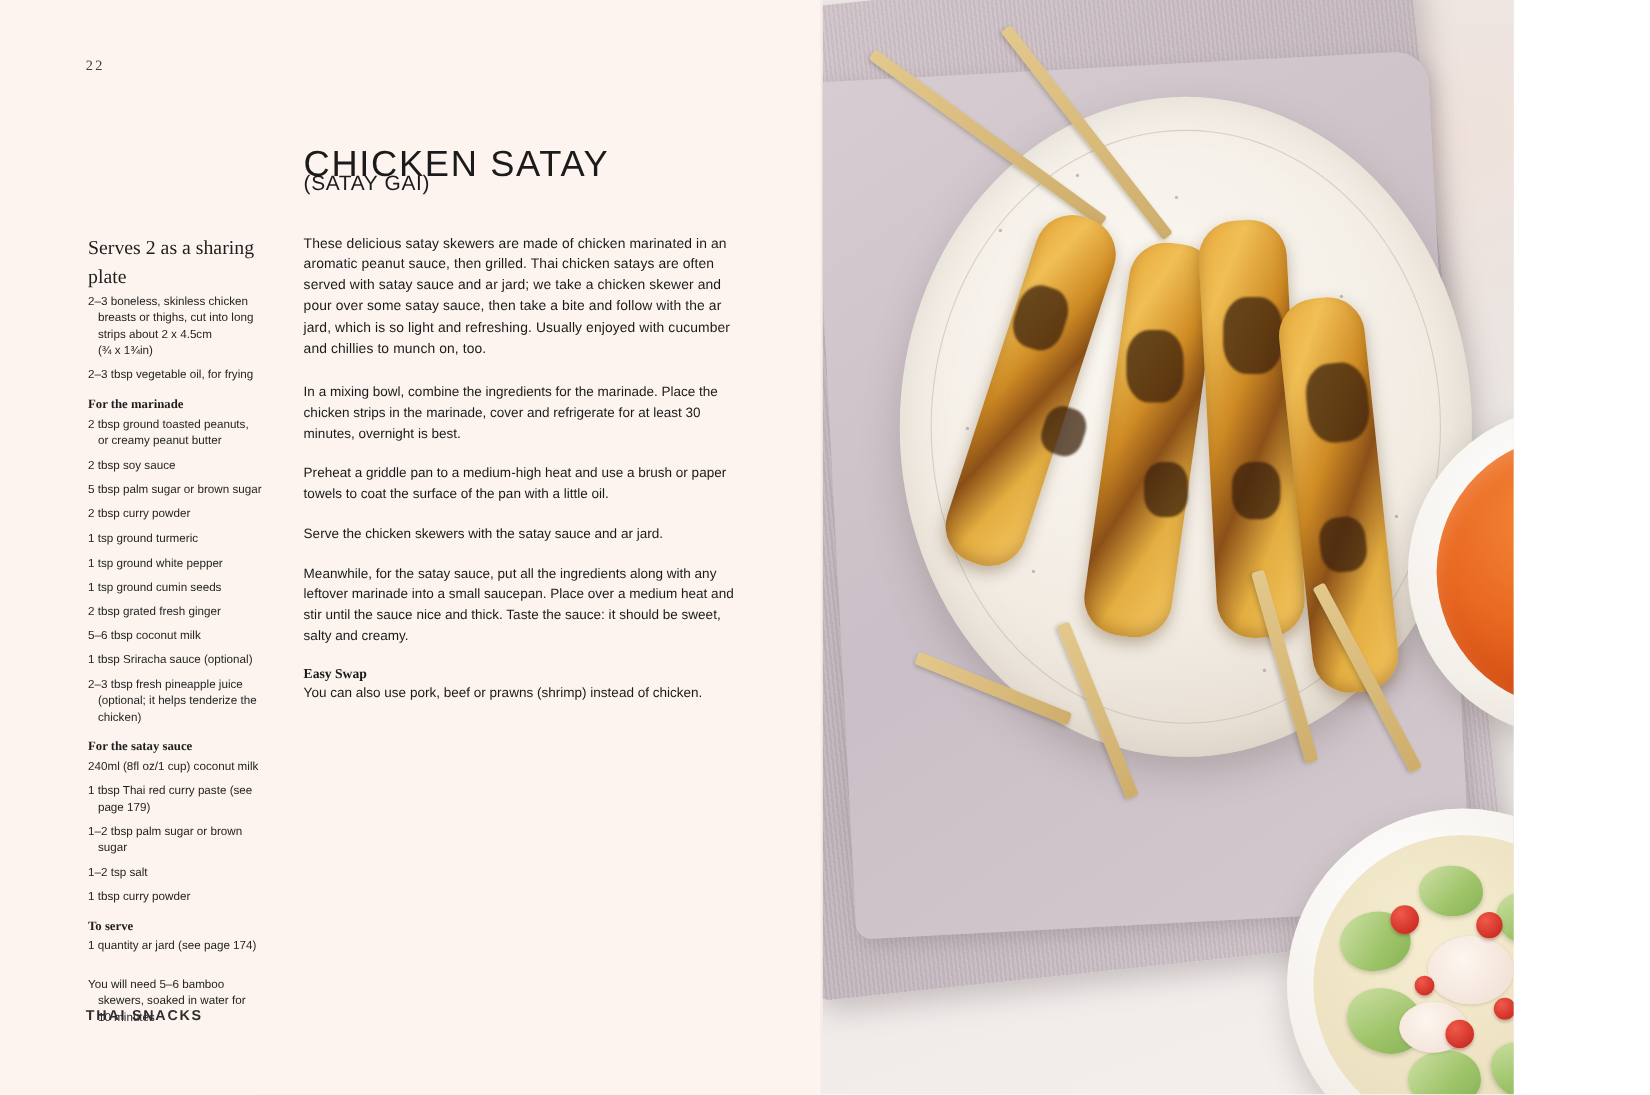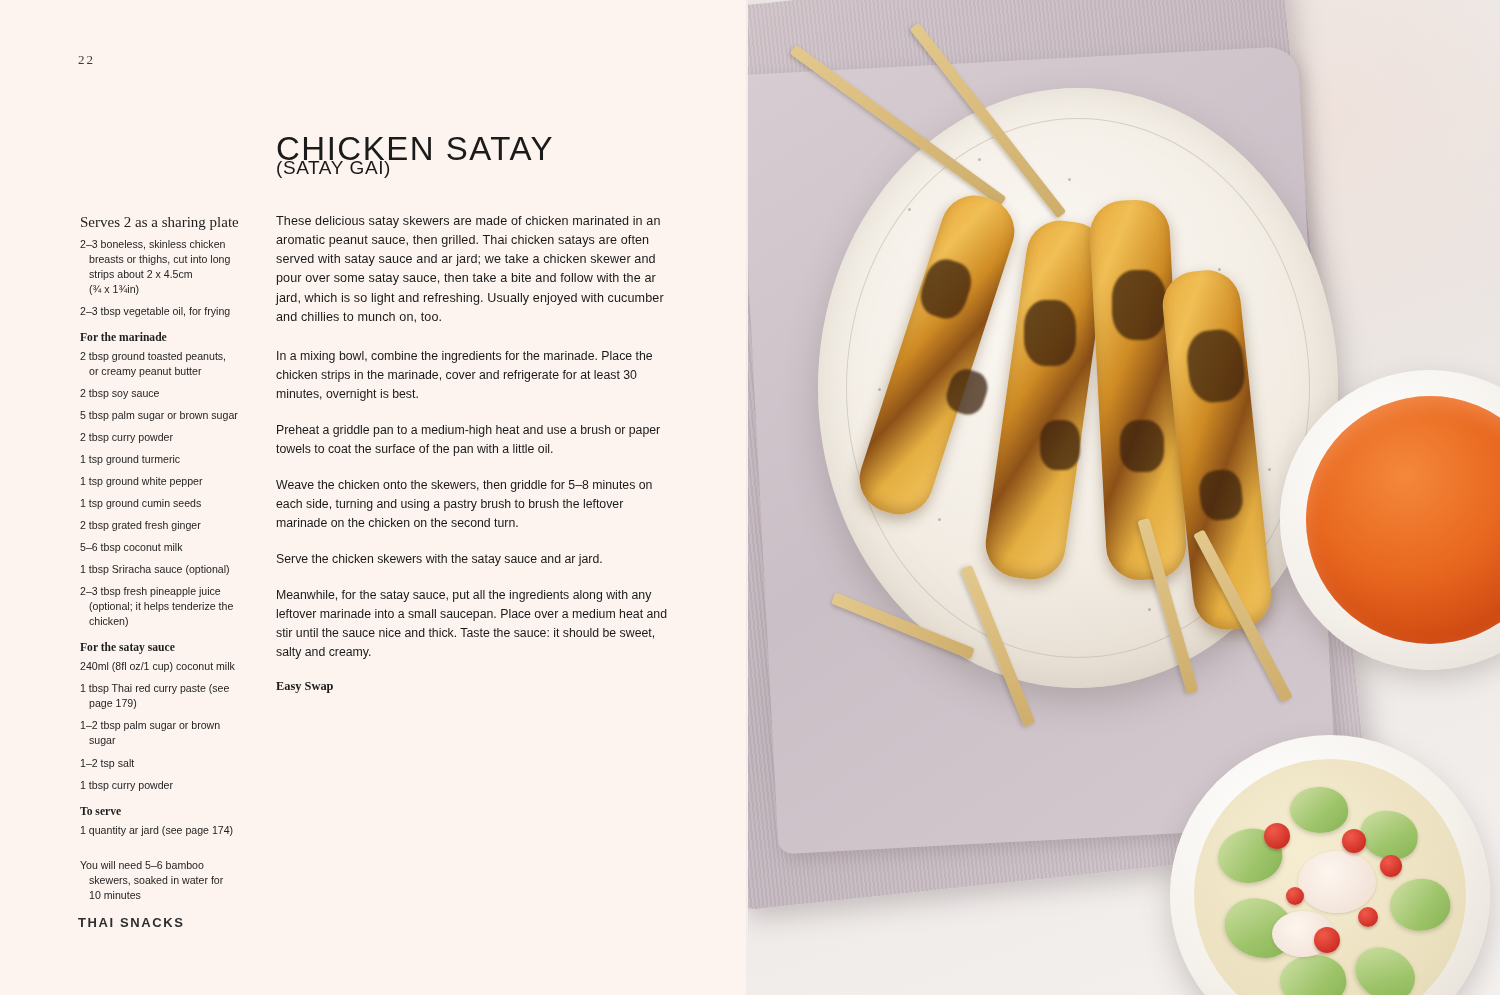--- a/index.html
+++ b/index.html
@@ -2,21 +2,21 @@
 <html><head>
 <meta charset="utf-8">
 <style>
   html, body {
     margin: 0;
     padding: 0;
     background: #ffffff;
   }
   #page {
     position: relative;
-    width: 1500px;
+    width: 1376px;
     height: 995px;
     overflow: hidden;
     font-family: "Liberation Sans", sans-serif;
     background: #fdf6f2;
   }
   
   #left-page {
     position: absolute;
     left: 0; top: 0;
     width: 748px;
@@ -62,21 +62,21 @@
   
   #sidebar {
     position: absolute;
     left: 80px;
     top: 212px;
     width: 172px;
     color: #1e1e1e;
   }
   #sidebar .serves {
     font-family: "Liberation Serif", serif;
-    font-size: 15px;
+    font-size: 18px;
     line-height: 1.45;
     margin-bottom: 3px;
   }
   #sidebar .cooking {
     font-family: "Liberation Serif", serif;
     font-size: 12.4px;
     line-height: 1.45;
     margin-bottom: 14px;
   }
   #sidebar .cooking .ind {
@@ -365,24 +365,24 @@
         <span>You will need 5–6 bamboo</span>
         <span class="ind">skewers, soaked in water for</span>
         <span class="ind">10 minutes</span>
       </div>
     </div>
 
     <div id="body-col">
       <p class="intro">These delicious satay skewers are made of chicken marinated in an aromatic peanut sauce, then grilled. Thai chicken satays are often served with satay sauce and ar jard; we take a chicken skewer and pour over some satay sauce, then take a bite and follow with the ar jard, which is so light and refreshing. Usually enjoyed with cucumber and chillies to munch on, too.</p>
       <p class="step">In a mixing bowl, combine the ingredients for the marinade. Place the chicken strips in the marinade, cover and refrigerate for at least 30 minutes, overnight is best.</p>
       <p class="step">Preheat a griddle pan to a medium-high heat and use a brush or paper towels to coat the surface of the pan with a little oil.</p>
-      <p class="step">Weave the chicken onto the skewers, then griddle for 5–8 minutes on each side, turning and using a pastry brush to brush the leftover marinade on the chicken on the second turn.</p>
       <p class="step">Serve the chicken skewers with the satay sauce and ar jard.</p>
       <p class="step">Meanwhile, for the satay sauce, put all the ingredients along with any leftover marinade into a small saucepan. Place over a medium heat and stir until the sauce nice and thick. Taste the sauce: it should be sweet, salty and creamy.</p>
       <p class="swap-head">Easy Swap</p>
+      <p class="swap-text">You can also use pork, beef or prawns (shrimp) instead of chicken.</p>
     </div>
 
     <div id="footer-label">THAI SNACKS</div>
   </div>
 
   <div id="right-page">
     <div class="photo-bg"></div>
 
     <div class="napkin"></div>
     <div class="napkin2"></div>

